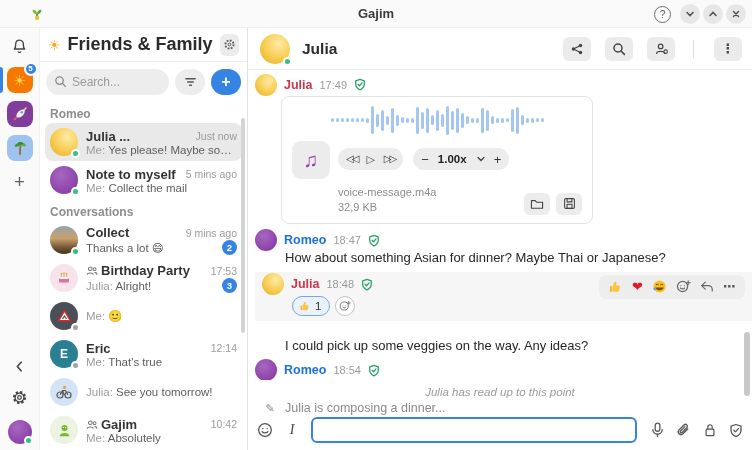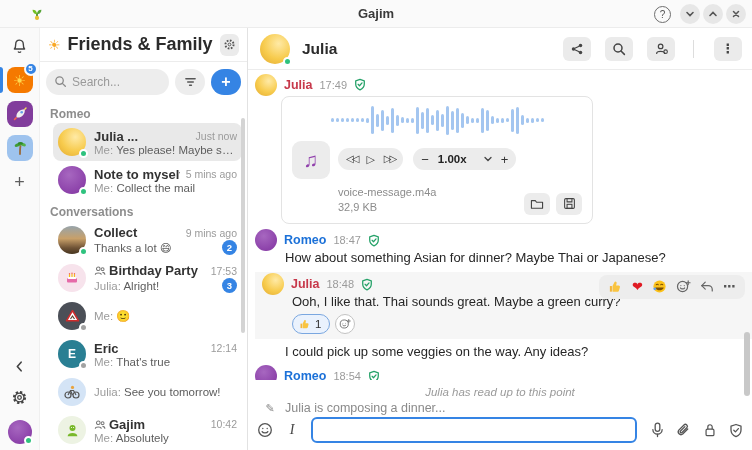--- a/index.html
+++ b/index.html
@@ -47,21 +47,21 @@
   .cl-input{position:relative;flex:1;}
   .cl-input input{width:100%;height:26px;border:none;background:#ededed;border-radius:13px;padding:0 8px 0 26px;
                   font-size:12px;color:#444;outline:none;font-family:inherit;}
   .cl-input input::placeholder{color:#9a9a9a;}
   .cl-maglass{position:absolute;left:8px;top:6px;}
   .cl-filter,.cl-add{width:30px;height:26px;border-radius:13px;display:flex;align-items:center;justify-content:center;flex:none;}
   .cl-filter{background:#ededed;}
   .cl-add{background:#3584e4;color:#fff;font-size:16px;font-weight:bold;line-height:1;}
   .cl-label{padding:6px 10px 2px;font-size:12px;font-weight:bold;color:#8d8d8d;}
   .cl-rows{padding:0 5px;}
-  .cl-row{display:flex;align-items:center;gap:8px;height:38px;border-radius:8px;padding:0 5px;margin-left:8px;}
+  .cl-row{display:flex;align-items:center;gap:8px;height:38px;border-radius:8px;padding:0 5px;}
   .cl-row.sel{background:#e9e9e9;}
   .cl-col{flex:1;min-width:0;}
   .cl-l1,.cl-l2{display:flex;align-items:center;gap:6px;}
   .cl-name{flex:1;font-size:13px;font-weight:bold;color:#333;white-space:nowrap;overflow:hidden;display:flex;align-items:center;gap:3px;}
   .cl-time{font-size:10.5px;color:#9b9b9b;white-space:nowrap;}
   .cl-prev{flex:1;font-size:11.5px;color:#5d5d5d;white-space:nowrap;overflow:hidden;text-overflow:ellipsis;}
   .pfrom{color:#9b9b9b;}
   .badge{min-width:15px;height:15px;border-radius:8px;background:#3584e4;color:#fff;font-size:9.5px;font-weight:bold;
          display:flex;align-items:center;justify-content:center;padding:0 3px;flex:none;}
   .gicon{flex:none;display:inline-flex;}
@@ -109,21 +109,21 @@
   .vc-right{flex:1;min-width:0;}
   .slider{display:flex;align-items:center;gap:8px;height:15px;}
   .track{flex:1;height:3px;background:#dcdcdc;border-radius:2px;position:relative;}
   .knob{position:absolute;left:0;top:-6px;width:14px;height:14px;border-radius:50%;background:#fff;border:1px solid #c7c7c7;box-shadow:0 1px 2px rgba(0,0,0,.25);}
   .vtime{font-size:11.5px;color:#777;white-space:nowrap;}
   .vc-controls{display:flex;gap:10px;margin-top:7px;}
   .pillgrp{display:flex;align-items:center;background:#ececec;border-radius:13px;padding:2px 8px;gap:9px;height:22px;}
   .tbtn{font-size:10px;color:#333;letter-spacing:-2px;line-height:1;}
   .tbtn.play{font-size:11px;letter-spacing:0;}
   .sbtn{font-size:13px;color:#333;line-height:1;}
-  .spd{display:flex;align-items:center;gap:17px;font-size:11.5px;font-weight:bold;color:#222;}
+  .spd{display:flex;align-items:center;gap:10px;font-size:11.5px;font-weight:bold;color:#222;}
   .vc-file{display:flex;align-items:flex-end;margin:6px 0 0 46px;}
   .finfo{font-size:11px;color:#8c8c8c;line-height:1.35;flex:1;min-width:0;}
   .fbtn{width:26px;height:22px;background:#ececec;border-radius:6px;display:flex;align-items:center;justify-content:center;margin-left:6px;flex:none;}
 
   
   .m3row{position:relative;background:#f6f6f6;padding:4px 0 5px 7px;margin-top:5px;}
   .m3row .mtext{height:18px;}
   .hovtb{position:absolute;right:7px;top:3px;background:#ededed;border-radius:8px;display:flex;align-items:center;gap:9px;
          padding:4px 9px;height:24px;}
   .ht-heart{color:#e01b24;font-size:13px;line-height:1;}
@@ -551,21 +551,20 @@
       <div class="m3row">
         <div class="msg-head">
           <span class="av av-moon mav"></span>
           <span class="sender julia">Julia</span>
           <span class="mtime">18:48</span>
           <svg width="12" height="13" viewBox="0 0 14 15" fill="none" stroke="#26a269" stroke-width="1.5">
               <path d="M7 1.5 L12 3.2 V7 C12 10.8 9.6 12.7 7 13.7 C4.4 12.7 2 10.8 2 7 V3.2 Z" stroke-linejoin="round"></path>
               <path d="M4.8 7.3 L6.4 8.9 L9.4 5.6" stroke-linecap="round" stroke-linejoin="round"></path>
             </svg>
         </div>
-        <div class="mtext">Ooh, I like that. Thai sounds great. Maybe a green curry?</div>
         <div class="reactrow">
           <span class="rchip">
             <svg width="12" height="12" viewBox="0 0 16 16">
                 <path d="M2 7.5 H4.2 V13.5 H2 Z" fill="#f3b53a"></path>
                 <path d="M5 13.5 H10 C10.9 13.5 11.5 13 11.7 12.2 L12.7 8.8 C13 7.9 12.3 7 11.3 7 H8.6 L9.2 4.4 C9.4 3.5 8.7 2.7 7.9 2.7 C7.5 2.7 7.2 2.9 7 3.2 L4.8 7.5 V13.5 Z" fill="#f9c440"></path>
               </svg>
             <span class="rcount">1</span>
           </span>
           <span class="raddbtn">
             <svg width="12" height="12" viewBox="0 0 16 16" fill="none" stroke="#777" stroke-width="1.3">
@@ -597,21 +596,21 @@
               <path d="M13 2 V6 M11 4 H15" stroke-linecap="round"></path>
             </svg>
           <svg width="14" height="13" viewBox="0 0 16 14" fill="none" stroke="#666" stroke-width="1.4">
               <path d="M6 2 L2 6 L6 10" stroke-linecap="round" stroke-linejoin="round"></path>
               <path d="M2 6 H9.5 C12 6 14 8 14 10.5 V12" stroke-linecap="round"></path>
             </svg>
           <span class="ht-more">⋯</span>
         </div>
       </div>
 
-      <div class="mtext" style="margin-top:4px;">I could pick up some veggies on the way. Any ideas?</div>
+      <div class="mtext" style="margin-top:16px;">I could pick up some veggies on the way. Any ideas?</div>
 
       <div class="msg-head" style="margin-top:7px;">
         <span class="av av-purple mav"></span>
         <span class="sender romeo">Romeo</span>
         <span class="mtime">18:54</span>
         <svg width="12" height="13" viewBox="0 0 14 15" fill="none" stroke="#26a269" stroke-width="1.5">
             <path d="M7 1.5 L12 3.2 V7 C12 10.8 9.6 12.7 7 13.7 C4.4 12.7 2 10.8 2 7 V3.2 Z" stroke-linejoin="round"></path>
             <path d="M4.8 7.3 L6.4 8.9 L9.4 5.6" stroke-linecap="round" stroke-linejoin="round"></path>
           </svg>
       </div>

